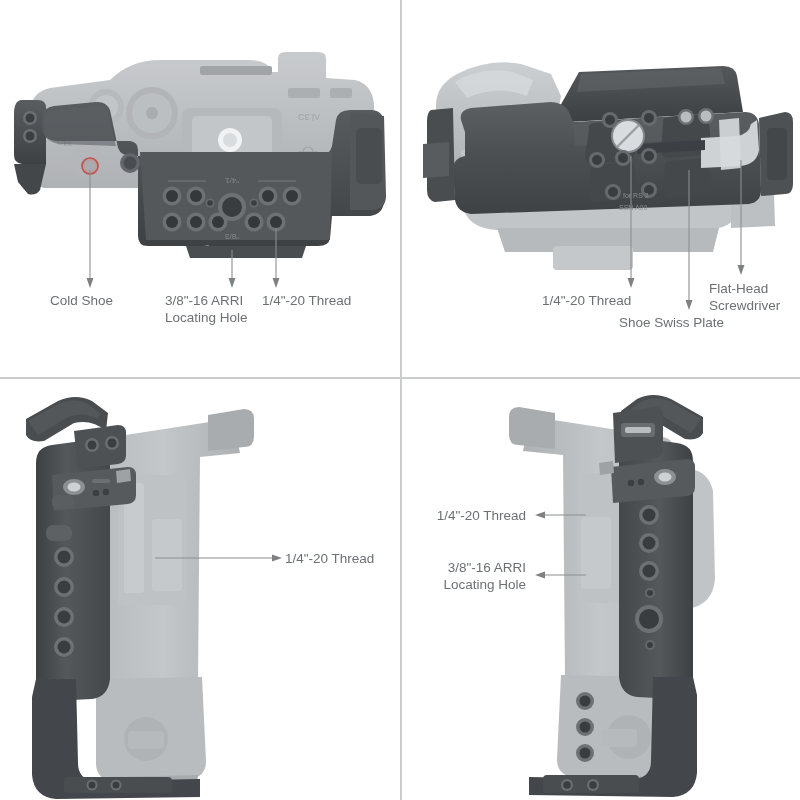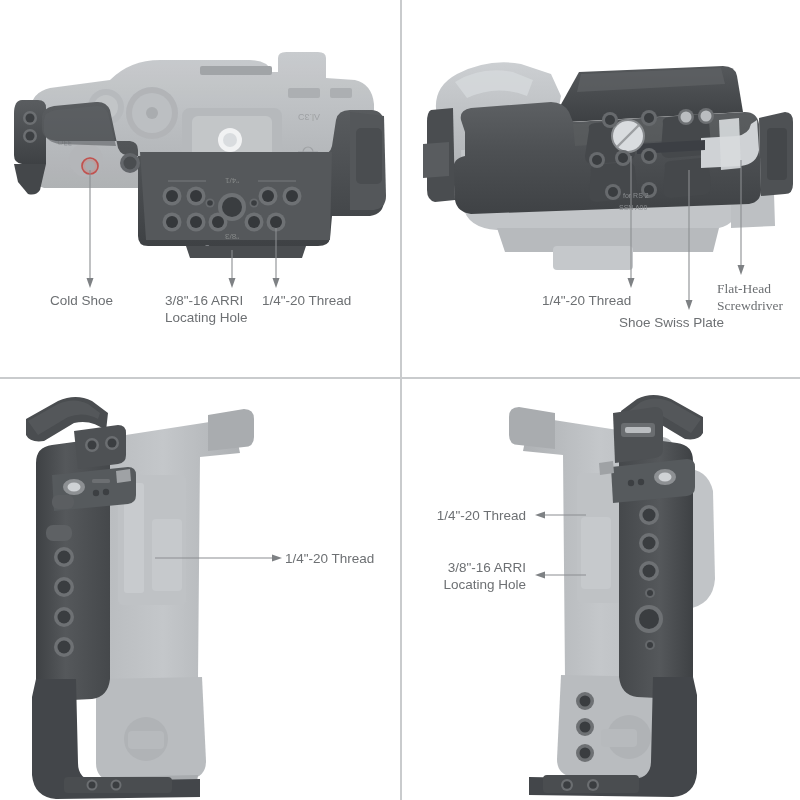--- a/index.html
+++ b/index.html
@@ -284,21 +284,21 @@
         <path d="M284.5 300 L288 310 L291.5 300 Z" fill="#7e8184"></path>
       </g>
       <g>
         <line class="vline" x1="340" y1="160" x2="340" y2="271"></line>
         <path d="M336.5 265 L340 275 L343.5 265 Z" fill="#7e8184"></path>
       </g>
     </svg>
 
     <div class="lbl" style="left:141px;top:292px;">1/4"-20 Thread</div>
     <div class="lbl" style="left:218px;top:314px;">Shoe Swiss Plate</div>
-    <div class="lbl" style="left:316px;top:280px;font-family:Liberation Serif, serif;">Flat-Head
+    <div class="lbl" style="left:308px;top:280px;">Flat-Head
 Screwdriver</div>
   </div>
 
   <div class="q" style="left:0;top:379px;width:400px;height:421px;">
     <svg width="400" height="421" viewBox="0 0 400 421">
       <defs>
         <linearGradient id="ghost3" x1="0" y1="0" x2="1" y2="0">
           <stop offset="0" stop-color="#b6b9bc"></stop>
             <stop offset="0.5" stop-color="#c4c7ca"></stop>
           <stop offset="1" stop-color="#aeb1b4"></stop>

